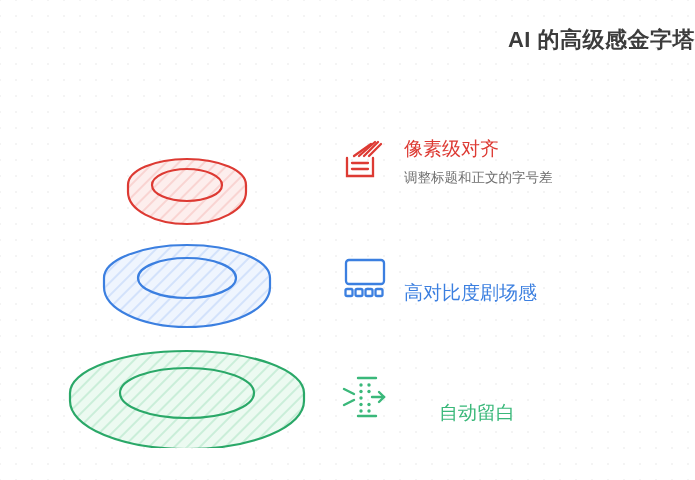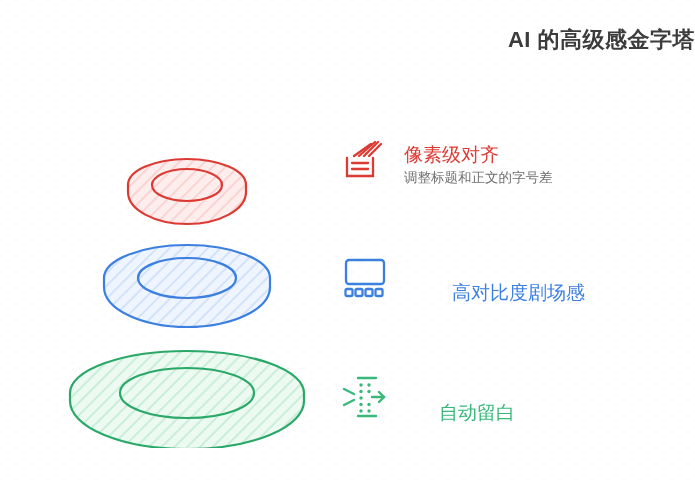--- a/index.html
+++ b/index.html
@@ -76,29 +76,30 @@
   .item-title {
     font-size: 19px;
     line-height: 1.35;
     font-weight: normal;
     white-space: nowrap;
   }
   .item-desc {
     font-size: 13.5px;
     line-height: 1.5;
     color: #6e6e6e;
+    margin-top: 6px;
     white-space: nowrap;
   }
 
   #item-0 { top: 130px; }
   #item-1 { top: 248px; }
   #item-2 { top: 368px; gap: 35px; }
 
   #item-0 .item-title { color: #dd3a33; }
-  #item-1 .item-title { color: #3b7fe0; margin-left: 48px; }
+  #item-1 .item-title { color: #3b7fe0; }
   #item-2 .item-title { color: #3ab87a; }
 </style>
 </head>
 <body>
 
 <div id="canvas">
 
   <div id="title">AI 的高级感金字塔</div>
 
   <div id="pyramid">

